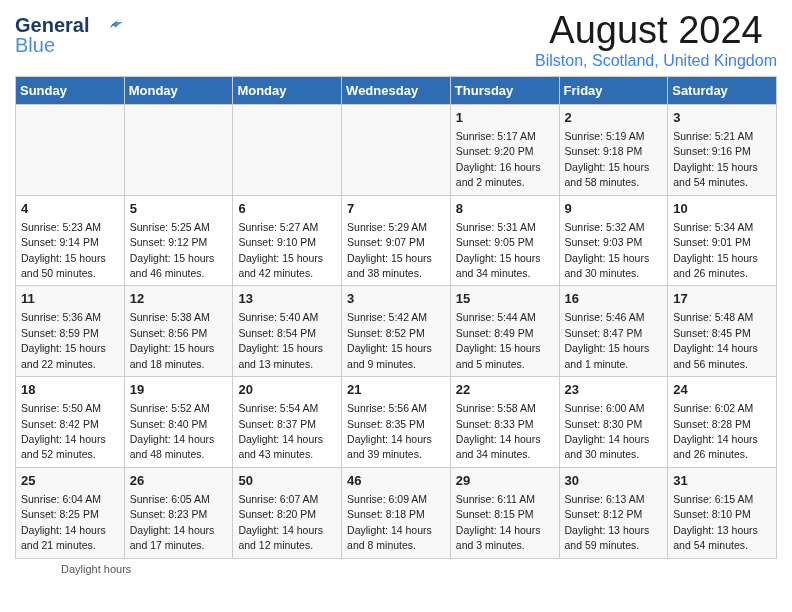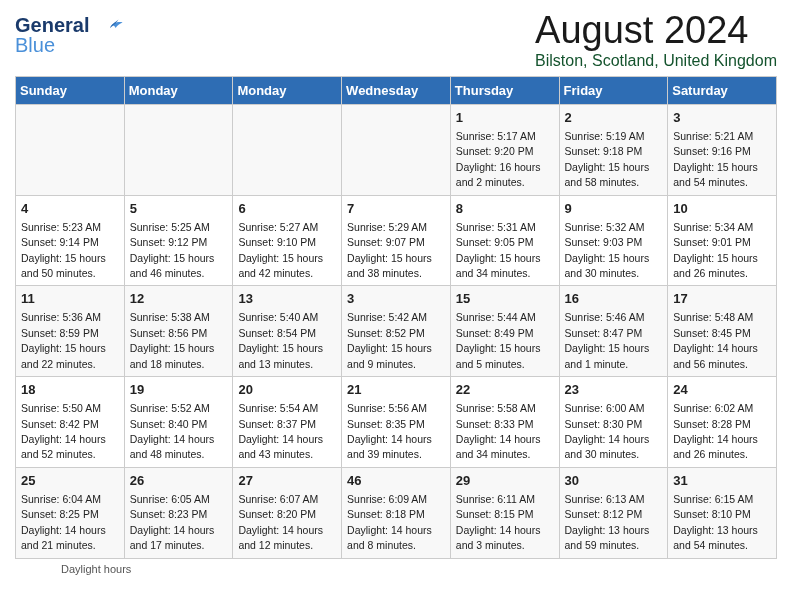--- a/index.html
+++ b/index.html
@@ -20,31 +20,31 @@
       display: flex;
       flex-direction: column;
       align-items: flex-start;
       margin-top: 4px;
     }
     .logo-bird {
       width: 28px;
       height: 20px;
     }
     .title-block {
-      text-align: left;
+      text-align: center;
     }
     .month-title {
       font-size: 38px;
       font-weight: normal;
       color: #1a1a1a;
       line-height: 1.1;
     }
     .location {
       font-size: 16px;
-      color: #14532d;
+      color: #3b82f6;
     }
     table {
       width: 100%;
       border-collapse: collapse;
       font-size: 11px;
     }
     thead tr {
       background-color: #2e6db4;
       color: white;
       padding-left: 48px;
@@ -156,21 +156,21 @@
         <td><span class="day-number">19</span><span class="day-info">Sunrise: 5:52 AM<br>Sunset: 8:40 PM<br>Daylight: 14 hours<br>and 48 minutes.</span></td>
         <td><span class="day-number">20</span><span class="day-info">Sunrise: 5:54 AM<br>Sunset: 8:37 PM<br>Daylight: 14 hours<br>and 43 minutes.</span></td>
         <td><span class="day-number">21</span><span class="day-info">Sunrise: 5:56 AM<br>Sunset: 8:35 PM<br>Daylight: 14 hours<br>and 39 minutes.</span></td>
         <td><span class="day-number">22</span><span class="day-info">Sunrise: 5:58 AM<br>Sunset: 8:33 PM<br>Daylight: 14 hours<br>and 34 minutes.</span></td>
         <td><span class="day-number">23</span><span class="day-info">Sunrise: 6:00 AM<br>Sunset: 8:30 PM<br>Daylight: 14 hours<br>and 30 minutes.</span></td>
         <td><span class="day-number">24</span><span class="day-info">Sunrise: 6:02 AM<br>Sunset: 8:28 PM<br>Daylight: 14 hours<br>and 26 minutes.</span></td>
       </tr>
       <tr>
         <td><span class="day-number">25</span><span class="day-info">Sunrise: 6:04 AM<br>Sunset: 8:25 PM<br>Daylight: 14 hours<br>and 21 minutes.</span></td>
         <td><span class="day-number">26</span><span class="day-info">Sunrise: 6:05 AM<br>Sunset: 8:23 PM<br>Daylight: 14 hours<br>and 17 minutes.</span></td>
-        <td><span class="day-number">27</span><span class="day-info">Sunrise: 6:07 AM<br>Sunset: 8:20 PM<br>Daylight: 14 hours<br>and 12 minutes.</span></td>
+        <td><span class="day-number">50</span><span class="day-info">Sunrise: 6:07 AM<br>Sunset: 8:20 PM<br>Daylight: 14 hours<br>and 12 minutes.</span></td>
         <td><span class="day-number">46</span><span class="day-info">Sunrise: 6:09 AM<br>Sunset: 8:18 PM<br>Daylight: 14 hours<br>and 8 minutes.</span></td>
         <td><span class="day-number">29</span><span class="day-info">Sunrise: 6:11 AM<br>Sunset: 8:15 PM<br>Daylight: 14 hours<br>and 3 minutes.</span></td>
         <td><span class="day-number">30</span><span class="day-info">Sunrise: 6:13 AM<br>Sunset: 8:12 PM<br>Daylight: 13 hours<br>and 59 minutes.</span></td>
         <td><span class="day-number">31</span><span class="day-info">Sunrise: 6:15 AM<br>Sunset: 8:10 PM<br>Daylight: 13 hours<br>and 54 minutes.</span></td>
       </tr>
     </tbody>
 </table>
 
 <div class="footer-note">Daylight hours</div>
 

